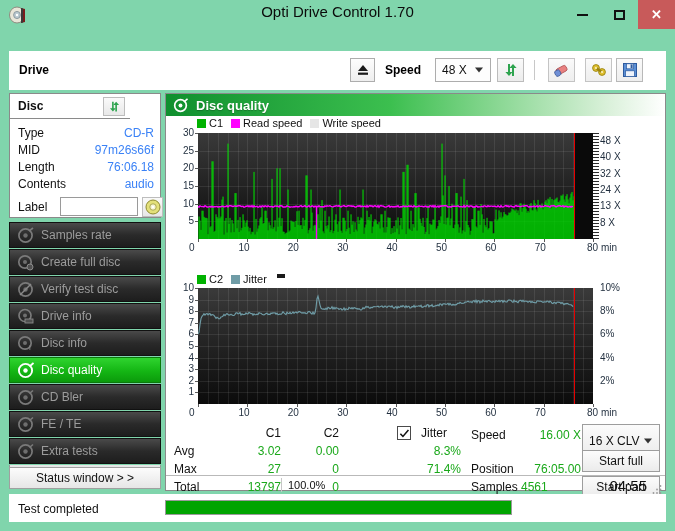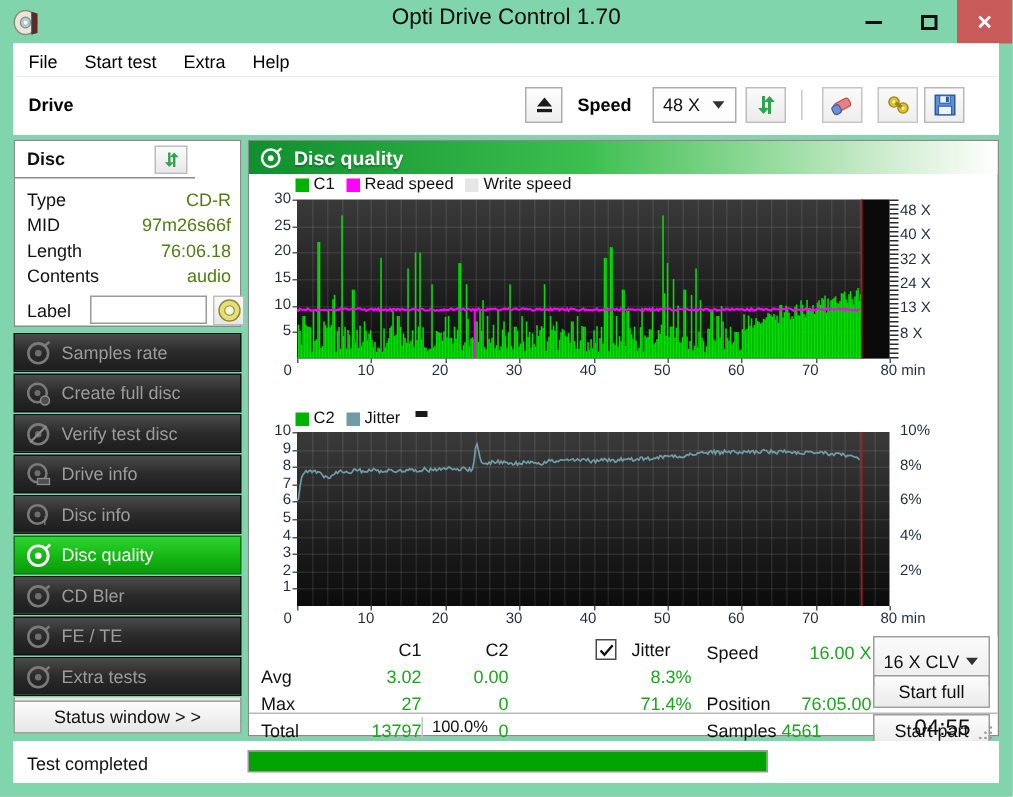--- a/index.html
+++ b/index.html
@@ -117,21 +117,21 @@
   #disc-title {
     position: absolute; left: 8px; top: 5px; font-size: 12px; font-weight: bold; color: #111;
   }
   #disc-refresh {
     position: absolute; right: 5px; top: 3px; width: 22px; height: 19px;
     background: linear-gradient(#fafafa,#e8e8e8); border:1px solid #bdbdbd;
     display:flex;align-items:center;justify-content:center;
   }
   .drow { position: absolute; left: 8px; width: 136px; height: 15px; font-size: 12px; }
   .dkey { position:absolute; left: 0; color: #111; }
-  .dval { position:absolute; right: 0; color: #4d7c0f; }
+  .dval { position:absolute; right: 0; color: #3b82f6; }
   #label-row { position: absolute; left: 8px; top: 103px; width: 138px; height: 20px; }
   #label-key { position:absolute; left:0; top:3px; font-size:12px; color:#111; }
   #label-input {
     position: absolute; left: 42px; top: 0; width: 78px; height: 19px;
     background: #fff; border: 1px solid #9a9a9a;
     font-size: 11px; color: #111; padding: 0 3px;
   }
   #label-disc-btn {
     position: absolute; left: 124px; top: 0; width: 21px; height: 20px;
     background: linear-gradient(#fafafa,#e7e7e7); border: 1px solid #bdbdbd;
@@ -276,26 +276,20 @@
       <span class="glyph-min"></span>
     </div>
     <div class="wbtn" id="btn-max">
       <span class="glyph-max"></span>
     </div>
     <div class="wbtn" id="btn-close">
       <span class="glyph-close">✕</span>
     </div>
   </div>
 
-  <div id="menubar">
-    <div class="menu-item">File</div>
-    <div class="menu-item">Start test</div>
-    <div class="menu-item">Extra</div>
-    <div class="menu-item">Help</div>
-  </div>
 
   <div id="toolbar">
     <div id="lbl-drive">Drive</div>
 
 
     <div id="eject-btn">
       <svg width="14" height="14" viewBox="0 0 14 14">
         <polygon points="7,2 12,8 2,8" fill="#1a1a1a"></polygon>
         <rect x="2" y="9.6" width="10" height="2.2" fill="#1a1a1a"></rect>
       </svg>

